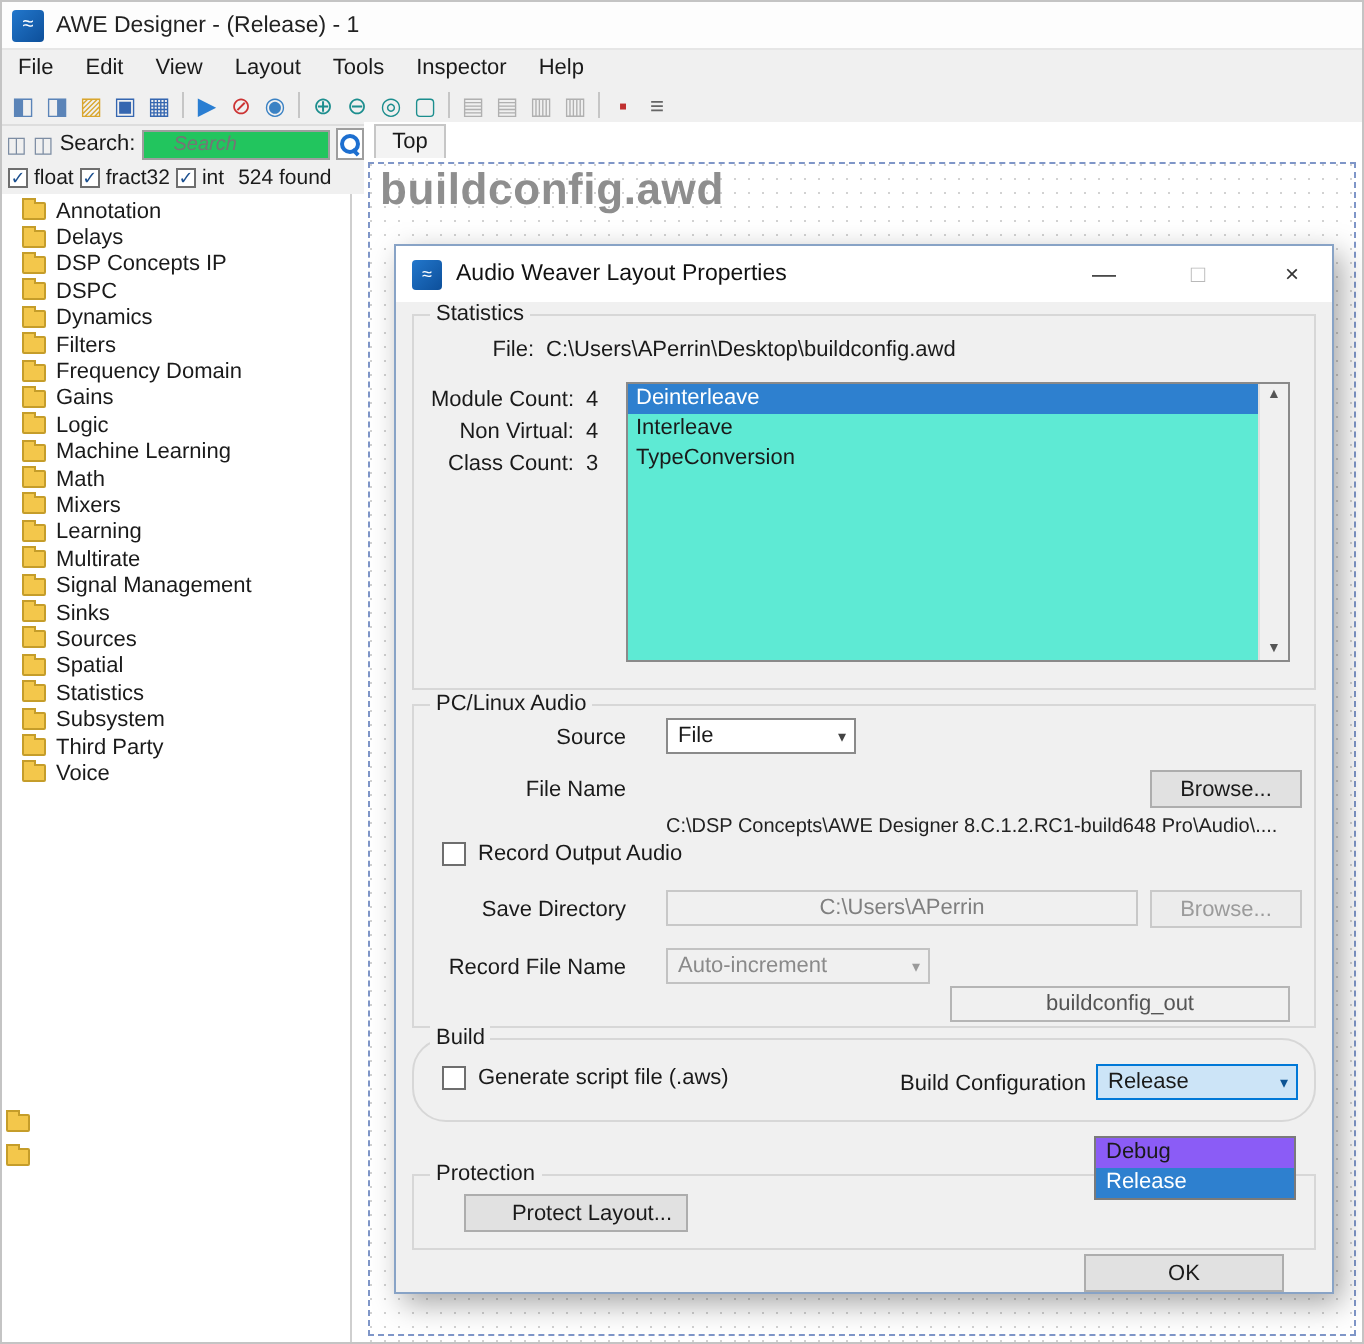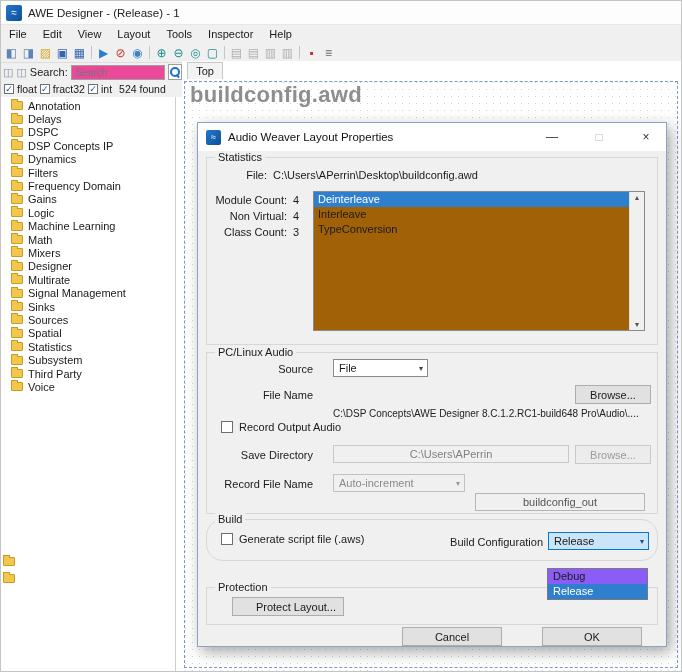--- a/index.html
+++ b/index.html
@@ -19,22 +19,22 @@
   .menu-item { padding:0 8px; }
 
   .toolbar { position:absolute; top:42px; left:0; right:0; height:20px; background:#f0f0f0;
              border-bottom:1px solid #dddddd; display:flex; align-items:center; padding-left:2px; }
   .ticon { width:17px; height:17px; display:flex; align-items:center; justify-content:center; font-size:12px; }
   .tsep { width:1px; height:13px; background:#c6c6c6; margin:0 3px; }
 
   .searchrow { position:absolute; top:62px; left:0; width:181px; height:18px; background:#f0f0f0;
                display:flex; align-items:center; gap:3px; padding-left:2px; }
   .mini-icon { font-size:11px; color:#7d8da3; }
-  .search-input { width:94px; height:15px; border:1px solid #9e9e9e; background:#ec4899; font-size:10px;
-                  padding:0 4px; font-family:inherit; color:#333; }
+  .search-input { width:94px; height:15px; border:1px solid #9e9e9e; background:#22c55e; font-size:10px;
+                  font-style:italic; padding:0 15px; font-family:inherit; color:#333; }
   .search-btn { width:19px; height:16px; background:#fff; border:1px solid #9e9e9e;
                 display:flex; align-items:center; justify-content:center; }
   .mag { position:relative; width:10px; height:10px; }
   .mag::before { content:""; position:absolute; left:0; top:0; width:6px; height:6px;
                  border:2px solid #1d6fd0; border-radius:50%; }
   .mag::after { content:""; position:absolute; left:7px; top:7px; width:4px; height:2px;
                 background:#1d6fd0; transform:rotate(45deg); transform-origin:0 0; }
 
   .filterrow { position:absolute; top:80px; left:0; width:181px; height:16px; background:#f0f0f0;
                display:flex; align-items:center; gap:3px; padding-left:3px; font-size:10.5px; }
@@ -76,21 +76,21 @@
              font-size:12px; color:#333; }
   .dlg-body { position:absolute; top:28px; left:0; right:0; bottom:0; }
 
   .group { position:absolute; border:1px solid #d7d7d7; }
   .legend { position:absolute; top:-7px; left:8px; background:#f0f0f0; padding:0 3px; }
 
   .stats { left:8px; top:6px; width:452px; height:188px; }
   .pos { position:absolute; }
   .rlabel { position:absolute; text-align:right; }
 
-  .listbox { position:absolute; left:106px; top:33px; width:332px; height:140px; background:#a16207;
+  .listbox { position:absolute; left:106px; top:33px; width:332px; height:140px; background:#5eead4;
              border:1px solid #8a8a8a; }
   .lb-item { height:15px; line-height:15px; padding-left:4px; width:calc(100% - 15px); }
   .lb-item.selected { background:#2e80cf; color:#fff; }
   .lb-scroll { position:absolute; right:0; top:0; bottom:0; width:15px; background:#f0f0f0;
                border-left:1px solid #dfdfdf; display:flex; flex-direction:column;
                justify-content:space-between; align-items:center; }
   .lb-arrow { font-size:7px; color:#555; padding:2px 0; }
 
   .audio { left:8px; top:201px; width:452px; height:162px; }
   .alabel { position:absolute; left:0; width:106px; text-align:right; }
@@ -194,28 +194,28 @@
     <div class="tree-row">
         <span class="folder"></span>
         <span>Annotation</span>
       </div>
     <div class="tree-row">
         <span class="folder"></span>
         <span>Delays</span>
       </div>
     <div class="tree-row">
         <span class="folder"></span>
+        <span>DSP Concepts IP</span>
+      </div>
+    <div class="tree-row">
+        <span class="folder"></span>
         <span>DSPC</span>
       </div>
     <div class="tree-row">
         <span class="folder"></span>
-        <span>DSP Concepts IP</span>
-      </div>
-    <div class="tree-row">
-        <span class="folder"></span>
         <span>Dynamics</span>
       </div>
     <div class="tree-row">
         <span class="folder"></span>
         <span>Filters</span>
       </div>
     <div class="tree-row">
         <span class="folder"></span>
         <span>Frequency Domain</span>
       </div>
@@ -234,21 +234,21 @@
     <div class="tree-row">
         <span class="folder"></span>
         <span>Math</span>
       </div>
     <div class="tree-row">
         <span class="folder"></span>
         <span>Mixers</span>
       </div>
     <div class="tree-row">
         <span class="folder"></span>
-        <span>Designer</span>
+        <span>Learning</span>
       </div>
     <div class="tree-row">
         <span class="folder"></span>
         <span>Multirate</span>
       </div>
     <div class="tree-row">
         <span class="folder"></span>
         <span>Signal Management</span>
       </div>
     <div class="tree-row">
@@ -379,18 +379,17 @@
       <div class="dropdown-popup">
         <div class="dd-item">Debug</div>
         <div class="dd-item selected">Release</div>
       </div>
 
       <div class="group protection">
         <span class="legend">Protection</span>
         <div class="btn" style="left:25px; top:9px; width:112px;padding-left:16px;">Protect Layout...</div>
       </div>
 
-      <div class="btn" style="left:204px; top:476px; width:100px;">Cancel</div>
       <div class="btn" style="left:344px; top:476px; width:100px;">OK</div>
     </div>
   </div>
 
 </div>
 
 </body></html>

